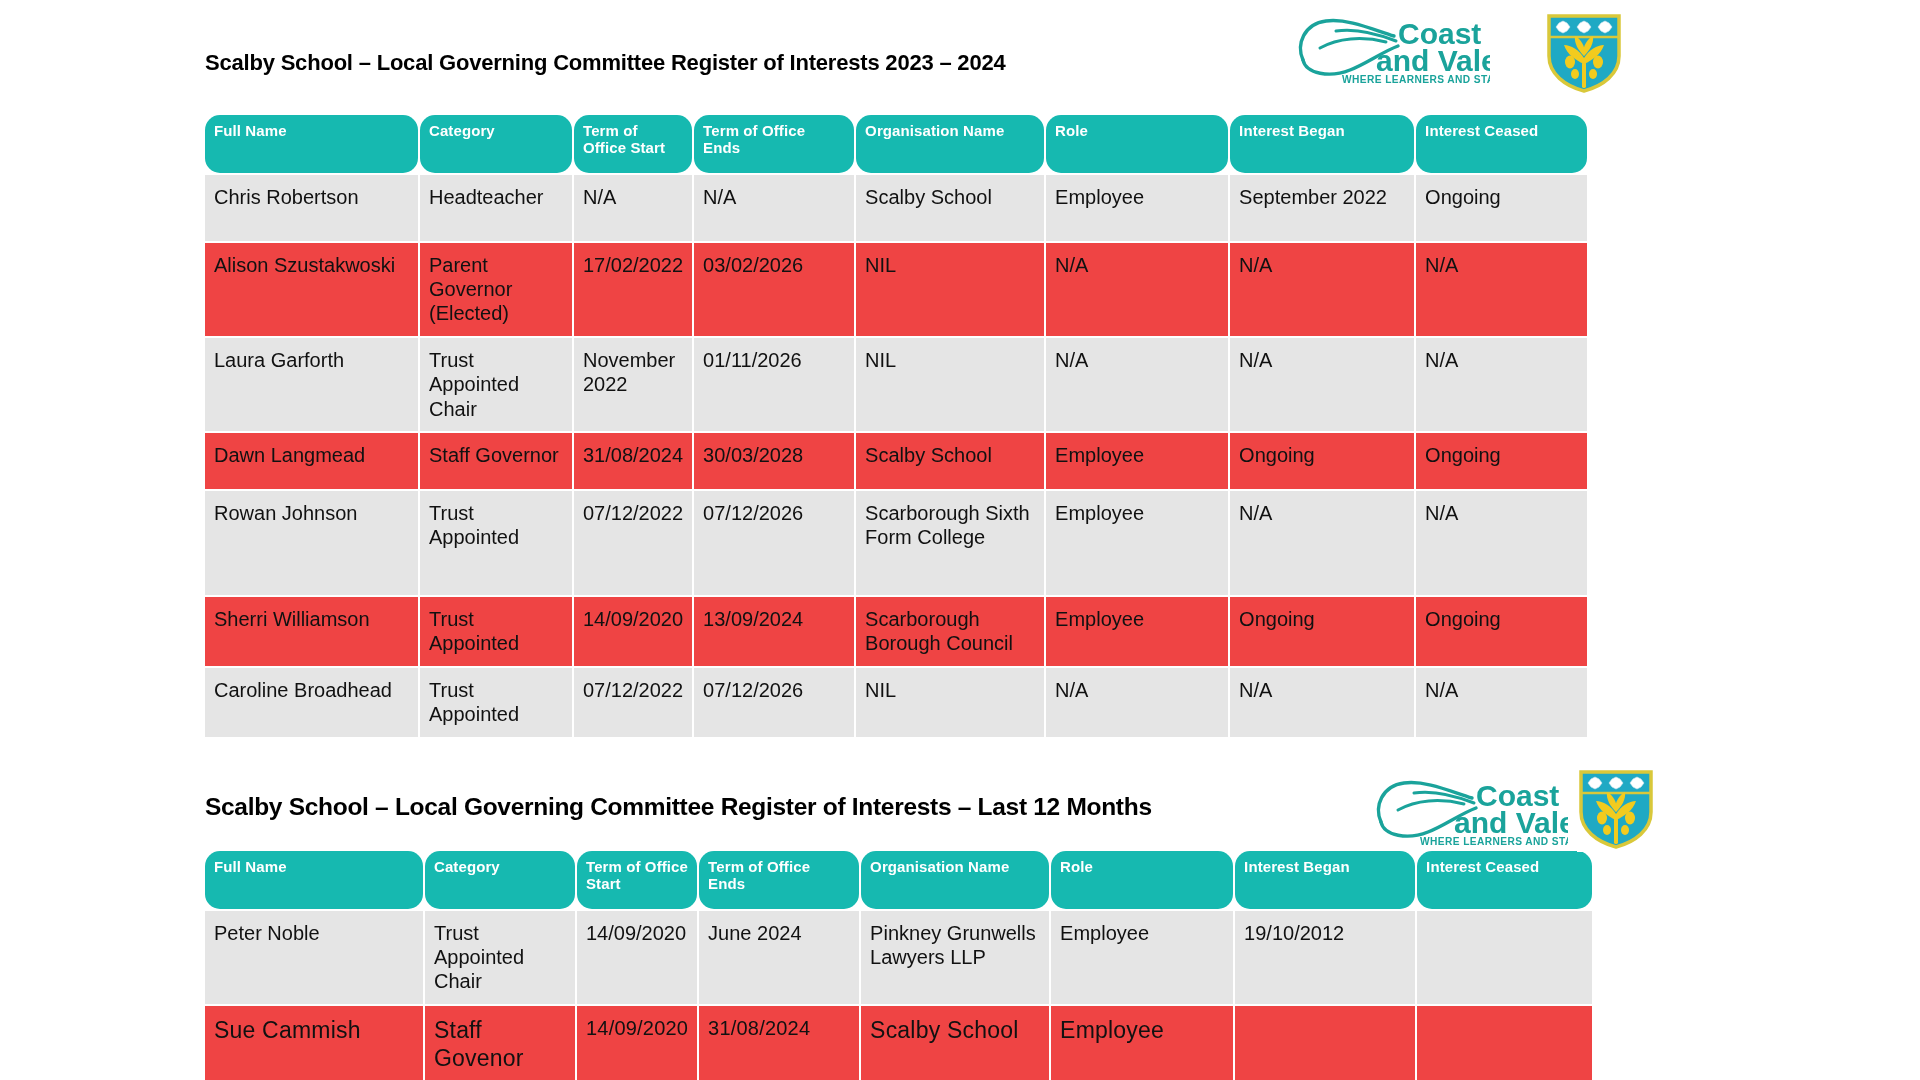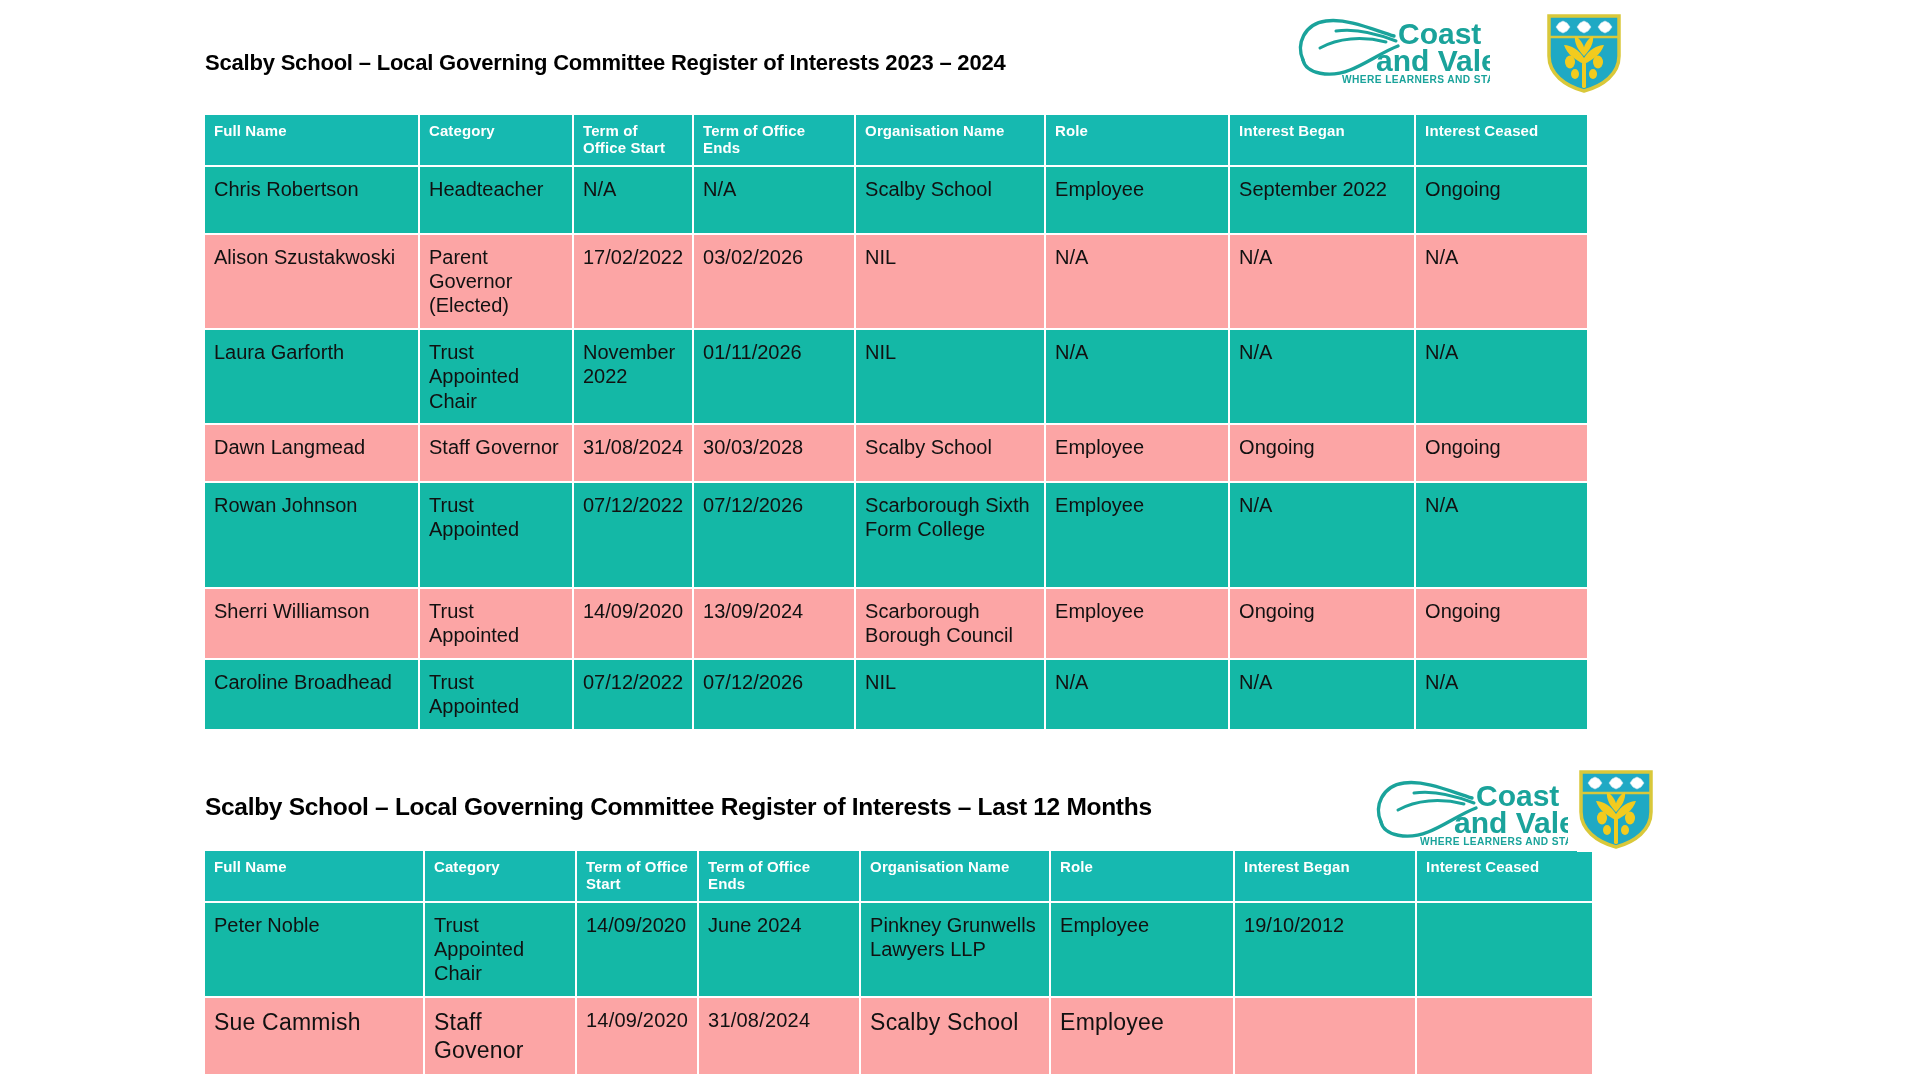--- a/index.html
+++ b/index.html
@@ -61,34 +61,35 @@
     table-layout: fixed;
     background: #ffffff;
   }
   table.reg th {
     background: #16b9b0;
     color: #ffffff;
     font-size: 15px;
     font-weight: bold;
     text-align: left;
     vertical-align: top;
-    padding: 8px 9px 8px 9px;
+    padding: 8px 9px 16px 9px;
     line-height: 1.12;
     letter-spacing: 0.1px;
+    border-radius: 15px;
   }
   table.reg td {
     font-size: 20px;
     color: #111111;
     vertical-align: top;
     padding: 10px 9px 10px 9px;
     line-height: 1.22;
     font-weight: normal;
   }
-  table.reg tr.band-a td { background: #14b8a6; }
-  table.reg tr.band-b td { background: #fca5a5; }
+  table.reg tr.band-a td { background: #e5e5e5; }
+  table.reg tr.band-b td { background: #ef4444; }
 
   
   table.reg tr.wide td { font-size: 23px; letter-spacing: 0.2px; }
 
   
   .t1 col.c0 { width: 213px; }
   .t1 col.c1 { width: 152px; }
   .t1 col.c2 { width: 117px; }
   .t1 col.c3 { width: 160px; }
   .t1 col.c4 { width: 188px; }

